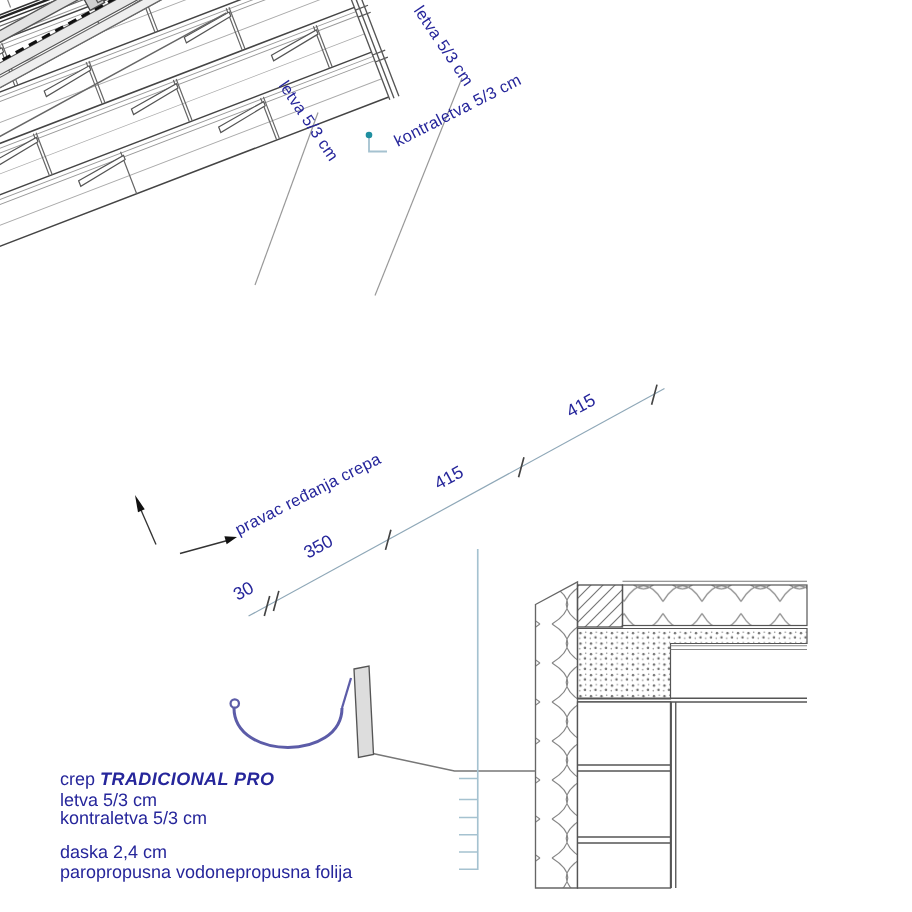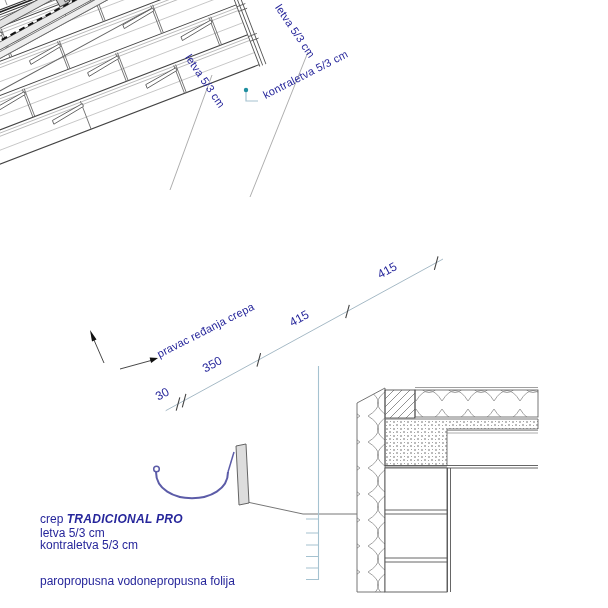--- a/index.html
+++ b/index.html
@@ -180,14 +180,15 @@
 <div class="dim" style="left:200px;top:363px;transform:rotate(-28.6deg);">350</div>
 <div class="dim" style="left:287px;top:317px;transform:rotate(-28.6deg);">415</div>
 <div class="dim" style="left:375px;top:269px;transform:rotate(-28.6deg);">415</div>
 
 <div class="callout" style="top:513px;">
   <span>crep </span><b>TRADICIONAL PRO</b>
 </div>
 <div class="callout" style="top:527px;">letva 5/3 cm</div>
 <div class="callout" style="top:539px;">kontraletva 5/3 cm</div>
 <div class="callout" style="top:575px;">paropropusna vodonepropusna folija</div>
+<div class="callout" style="top:562px;">daska 2,4 cm</div>
 
 </div>
 
 </body></html>

